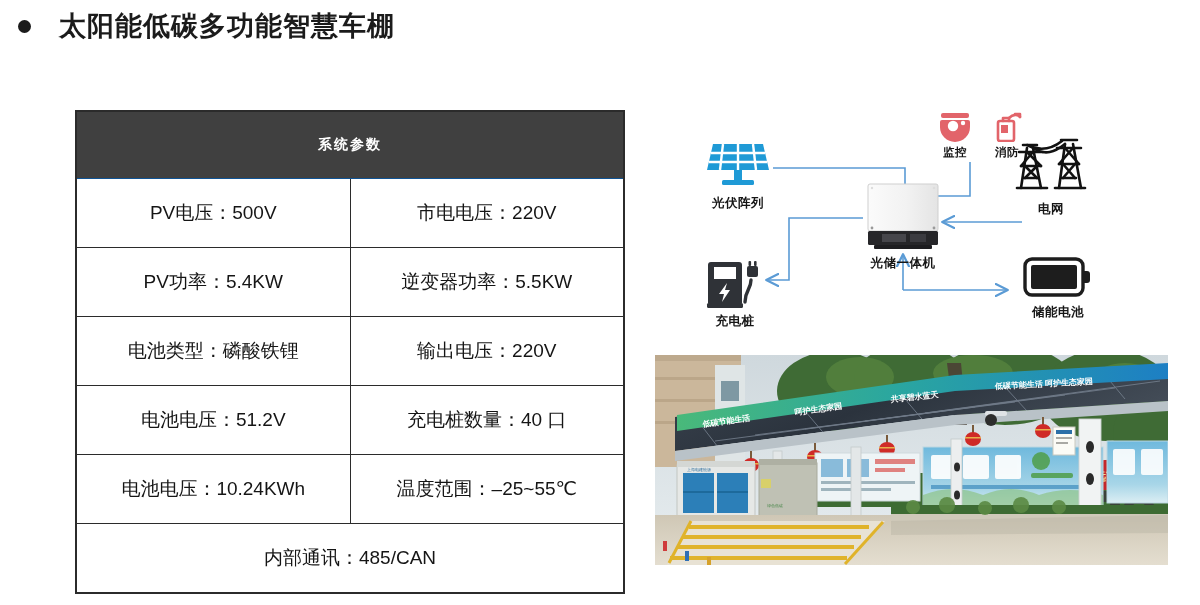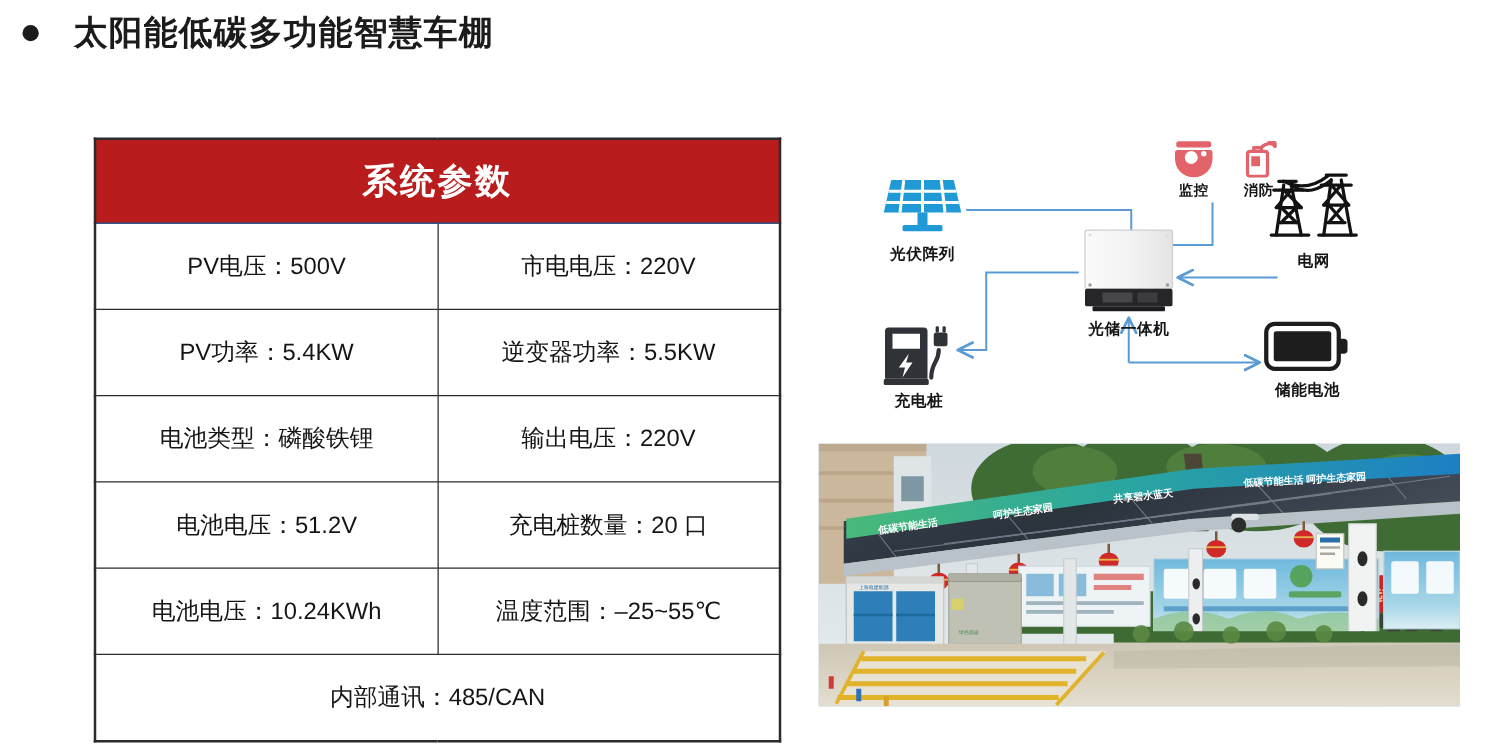--- a/index.html
+++ b/index.html
@@ -56,23 +56,23 @@
     border: 1.5px solid #2b2b2b;
     text-align: center;
     vertical-align: middle;
     font-size: 19px;
     color: #151515;
     height: 64px;
     padding: 2px 4px;
     white-space: nowrap;
   }
   #param-table td.header-cell {
-    background: #b91c1c;
+    background: #404040;
     color: #ffffff;
-    font-size: 28px;
+    font-size: 14px;
     font-weight: 700;
     letter-spacing: 2px;
     height: 62px;
     border: 1.5px solid #0f5394;
   }
 
   
   #diagram {
     position: absolute;
     left: 655px;
@@ -98,21 +98,21 @@
     font-size: 11.5px;
   }
 
   
   #node-pv       { left: 48px;  top: 40px;  }
   #node-monitor  { left: 283px; top: 12px;  }
   #node-fire     { left: 336px; top: 12px;  }
   #node-grid     { left: 360px; top: 36px;  }
   #node-inverter { left: 205px; top: 82px;  }
   #node-charger  { left: 50px;  top: 158px; }
-  #node-battery  { left: 356px; top: 155px; }
+  #node-battery  { left: 368px; top: 155px; }
 
   
   #wires {
     position: absolute;
     left: 0; top: 0;
     width: 515px;
     height: 250px;
     pointer-events: none;
   }
 
@@ -148,21 +148,21 @@
     <tr>
       <td>PV功率：5.4KW</td>
       <td>逆变器功率：5.5KW</td>
     </tr>
     <tr>
       <td>电池类型：磷酸铁锂</td>
       <td>输出电压：220V</td>
     </tr>
     <tr>
       <td>电池电压：51.2V</td>
-      <td>充电桩数量：20 口</td>
+      <td>充电桩数量：40 口</td>
     </tr>
     <tr>
       <td>电池电压：10.24KWh</td>
       <td>温度范围：–25~55℃</td>
     </tr>
     <tr>
       <td colspan="2">内部通讯：485/CAN</td>
     </tr>
   </tbody>
 </table>

